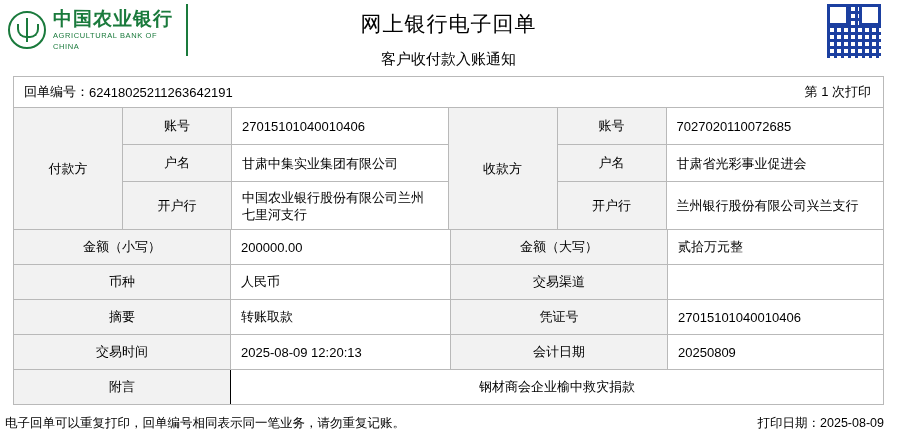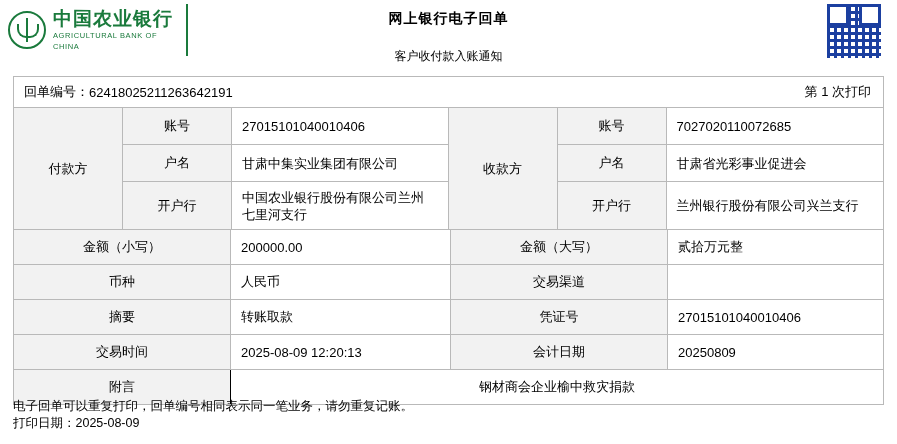--- a/index.html
+++ b/index.html
@@ -87,27 +87,27 @@
     line-height: 11px;
   }
   .titles {
     position: absolute;
     left: 0;
     right: 0;
     top: 10px;
     text-align: center;
   }
   .doc-title {
-    font-size: 14px;
-    font-weight: bold;
+    font-size: 21px;
+    font-weight: normal;
     letter-spacing: 1px;
   }
   .doc-subtitle {
-    font-size: 12px;
-    margin-top: 20px;
+    font-size: 15px;
+    margin-top: 12px;
     font-family: Liberation Serif, serif;
   }
   .qr {
     position: absolute;
     right: 16px;
     top: 4px;
     width: 54px;
     height: 54px;
     background-color: #fff;
     background-image:
@@ -259,27 +259,26 @@
     flex: 1;
     display: flex;
     align-items: center;
     justify-content: center;
     text-align: right;
   }
 
   
   .footer {
     position: absolute;
-    left: 13px;
+    left: 5px;
     right: 13px;
     bottom: 12px;
     display: flex;
     justify-content: space-between;
     font-size: 12.5px;
-    flex-direction: column;
   }
 </style>
 </head>
 <body>
 
 <div class="page">
 
   <div class="header">
 
     <div class="logo-block">

